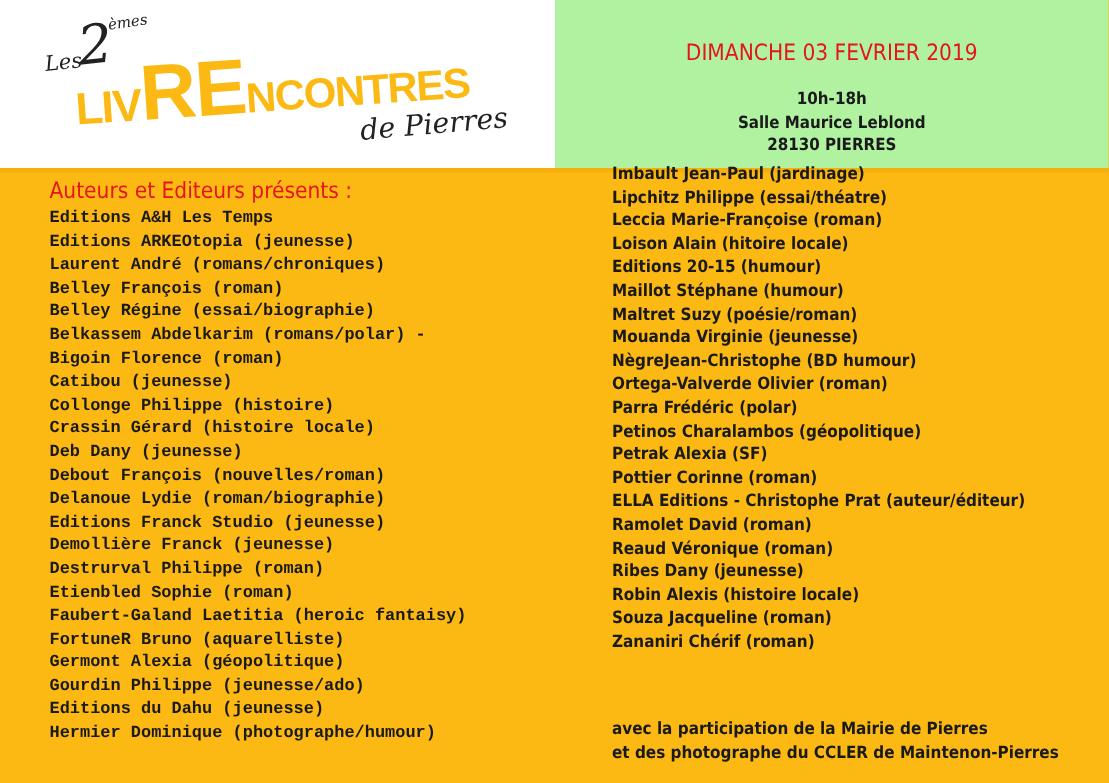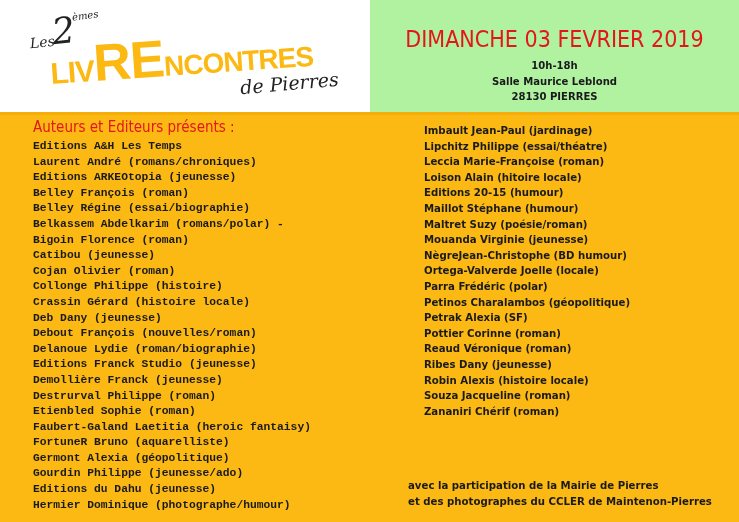--- a/index.html
+++ b/index.html
@@ -35,42 +35,42 @@
   }
   .logo .title .small { font-size: 30px; }
   .logo .title .big { font-size: 52px; }
   .logo .title .mid { font-size: 28px; }
   .logo .de {
     position: absolute; left: 240px; top: 72px; font-family: "DejaVu Serif", serif; font-style: italic;
     font-size: 19px; color: #222; transform: rotate(-5deg); white-space: nowrap;
   }
   .event-date {
     position: absolute; left: 370px; width: 369px; top: 26px; text-align: center;
-    color: #E3161B; font-size: 23px; letter-spacing: 0px;
+    color: #E3161B; font-size: 15px; letter-spacing: 0px;
     font-family: "DejaVu Sans Condensed", "DejaVu Sans", sans-serif;
   }
   .event-info {
     position: absolute; left: 370px; width: 369px; top: 58px; text-align: center;
     color: #1a1a1a; font-size: 11.2px; line-height: 15.5px; font-weight: bold;
     font-family: "DejaVu Sans Condensed", "DejaVu Sans", sans-serif;
   }
   .divider {
     position: absolute; left: 0; top: 112px; width: 739px; height: 3px; background: #F5AE0A;
   }
   .section-title {
     position: absolute; left: 33px; top: 118px; color: #E3161B; font-size: 15px;
     font-family: "DejaVu Sans Condensed", "DejaVu Sans", sans-serif; white-space: nowrap;
   }
   .list {
     position: absolute; margin: 0; padding: 0; list-style: none;
     font-size: 11.3px; line-height: 15.6px; color: #1a1a1a; font-weight: bold;
     font-family: "DejaVu Sans Condensed", "DejaVu Sans", sans-serif; white-space: nowrap;
   }
   .list-left { left: 33px; top: 139px; font-family: Liberation Mono, monospace; }
-  .list-right { left: 408px; top: 123px; margin-left: 16px; }
+  .list-right { left: 408px; top: 108px; }
   .credits {
     position: absolute; left: 408px; top: 478px; font-size: 11.3px; line-height: 15.6px;
     color: #1a1a1a; font-weight: bold; white-space: nowrap;
     font-family: "DejaVu Sans Condensed", "DejaVu Sans", sans-serif;
   }
 </style>
 </head>
 <body>
 
 <div class="header-left">
@@ -92,28 +92,27 @@
   <div>Salle Maurice Leblond</div>
   <div>28130 PIERRES</div>
 </div>
 
 <div class="divider"></div>
 
 <div class="section-title">Auteurs et Editeurs présents :</div>
 
 <ul class="list list-left">
   <li>Editions A&amp;H Les Temps</li>
+  <li>Editions ARKEOtopia (jeunesse)</li>
   <li>Laurent André (romans/chroniques)</li>
-  <li>Editions ARKEOtopia (jeunesse)</li>
   <li>Belley François (roman)</li>
   <li>Belley Régine (essai/biographie)</li>
   <li>Belkassem Abdelkarim (romans/polar) -</li>
   <li>Bigoin Florence (roman)</li>
   <li>Catibou (jeunesse)</li>
-  <li>Cojan Olivier (roman)</li>
   <li>Collonge Philippe (histoire)</li>
   <li>Crassin Gérard (histoire locale)</li>
   <li>Deb Dany (jeunesse)</li>
   <li>Debout François (nouvelles/roman)</li>
   <li>Delanoue Lydie (roman/biographie)</li>
   <li>Editions Franck Studio (jeunesse)</li>
   <li>Demollière Franck (jeunesse)</li>
   <li>Destrurval Philippe (roman)</li>
   <li>Etienbled Sophie (roman)</li>
   <li>Faubert-Galand Laetitia (heroic fantaisy)</li>
@@ -127,28 +126,30 @@
 <ul class="list list-right">
   <li>Imbault Jean-Paul (jardinage)</li>
   <li>Lipchitz Philippe (essai/théatre)</li>
   <li>Leccia Marie-Françoise (roman)</li>
   <li>Loison Alain (hitoire locale)</li>
   <li>Editions 20-15 (humour)</li>
   <li>Maillot Stéphane (humour)</li>
   <li>Maltret Suzy (poésie/roman)</li>
   <li>Mouanda Virginie (jeunesse)</li>
   <li>NègreJean-Christophe (BD humour)</li>
-  <li>Ortega-Valverde Joelle (locale)</li>
+  <li>Ortega-Valverde Olivier (roman)</li>
   <li>Parra Frédéric (polar)</li>
   <li>Petinos Charalambos (géopolitique)</li>
   <li>Petrak Alexia (SF)</li>
   <li>Pottier Corinne (roman)</li>
+  <li>ELLA Editions - Christophe Prat (auteur/éditeur)</li>
+  <li>Ramolet David (roman)</li>
   <li>Reaud Véronique (roman)</li>
   <li>Ribes Dany (jeunesse)</li>
   <li>Robin Alexis (histoire locale)</li>
   <li>Souza Jacqueline (roman)</li>
   <li>Zananiri Chérif (roman)</li>
 </ul>
 
 <div class="credits">
   <div>avec la participation de la Mairie de Pierres</div>
-  <div>et des photographes du CCLER de Maintenon-Pierres</div>
+  <div>et des photographe du CCLER de Maintenon-Pierres</div>
 </div>
 
 </body></html>

